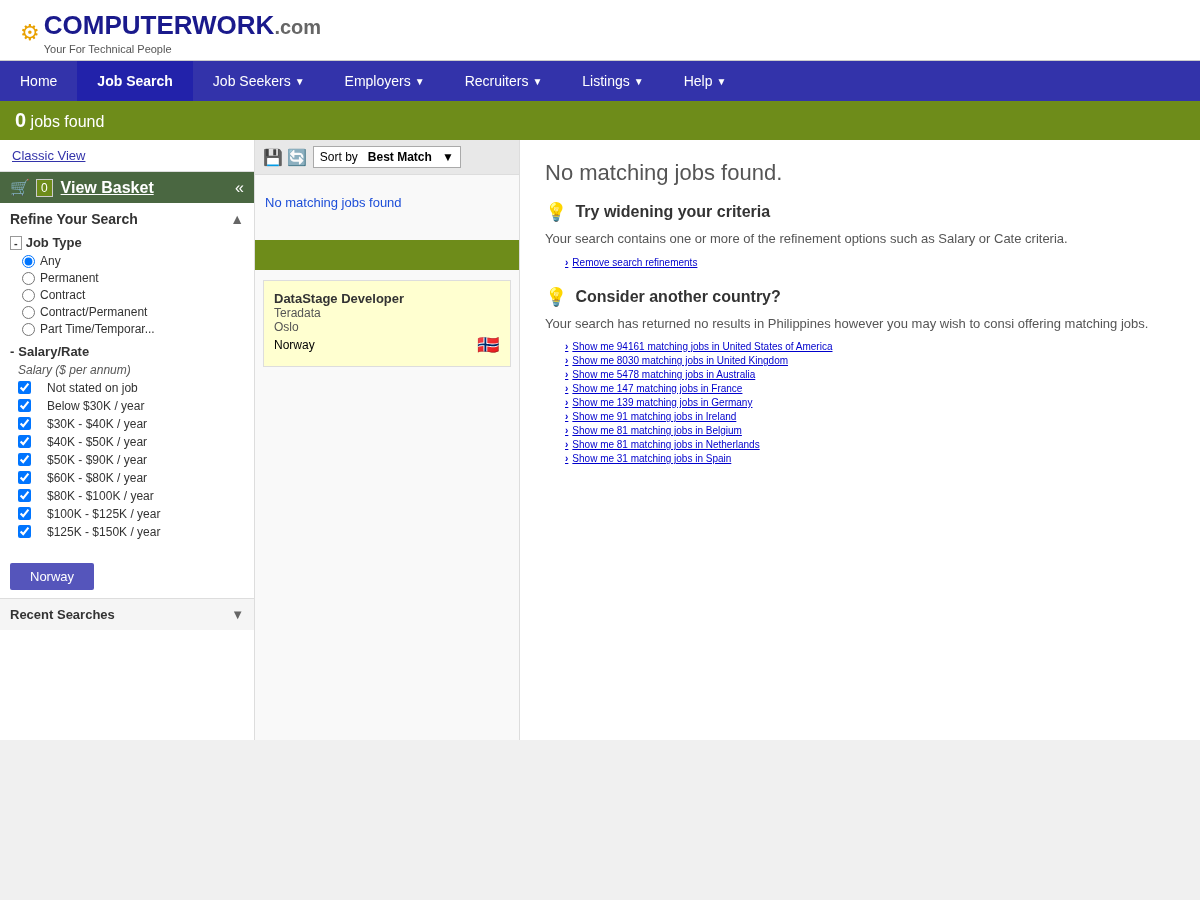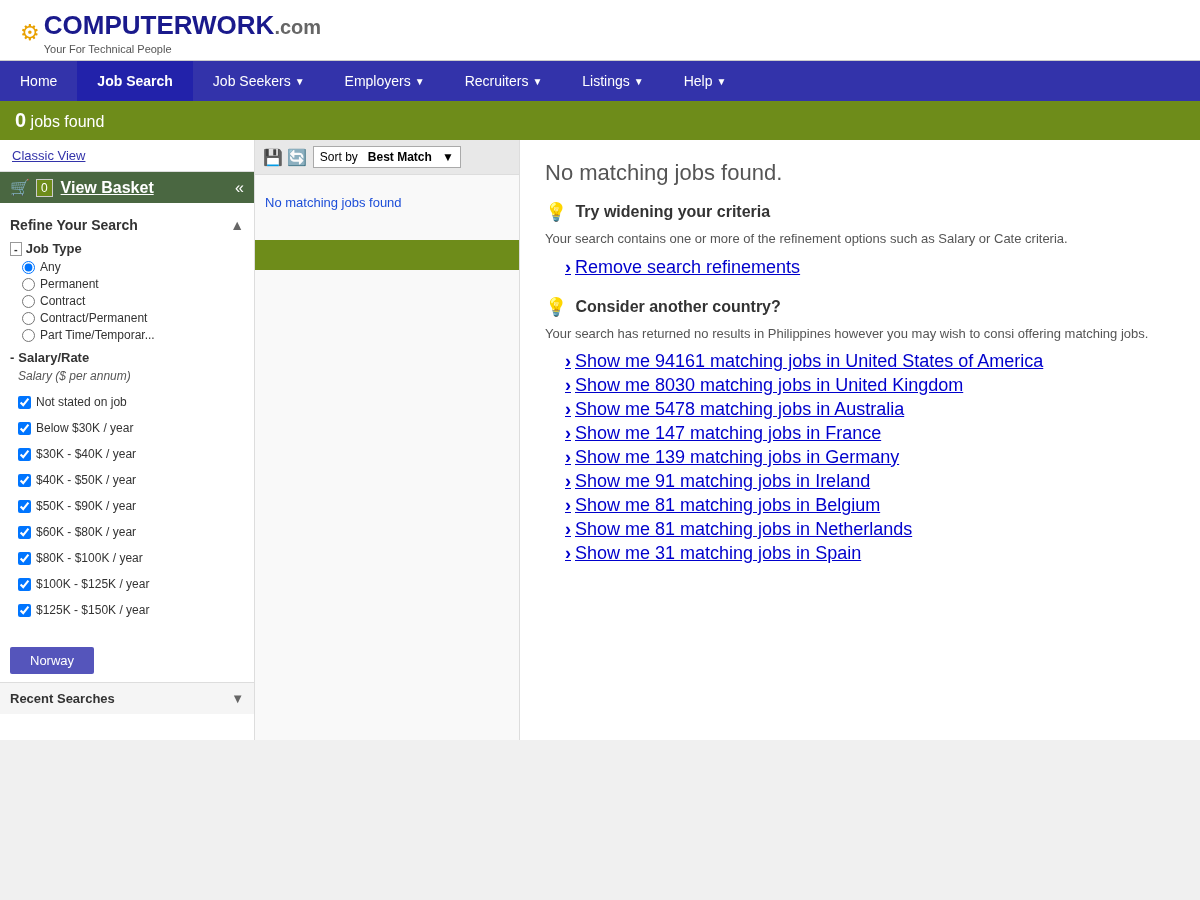--- a/index.html
+++ b/index.html
@@ -29,36 +29,36 @@
     #sidebar { width: 255px; min-width: 255px; background: white; border-right: 1px solid #ddd; padding: 0; }
 
     #classic-view-bar { padding: 8px 12px; border-bottom: 1px solid #ddd; }
     #classic-view-bar a { color: #3333aa; text-decoration: underline; font-size: 13px; cursor: pointer; }
 
     #view-basket-bar { background: #4a6741; color: white; padding: 6px 10px; display: flex; align-items: center; gap: 6px; cursor: pointer; }
     #view-basket-bar .basket-icon { font-size: 16px; }
     #view-basket-bar .basket-label { font-weight: bold; text-decoration: underline; font-size: 16px; flex: 1; }
     #view-basket-bar .basket-arrows { font-size: 16px; }
 
-    #refine-section { padding: 14px 10px; }
+    #refine-section { padding: 8px 10px; }
     #refine-header { display: flex; justify-content: space-between; align-items: center; margin-bottom: 8px; }
     #refine-title { font-weight: bold; font-size: 14px; color: #333; }
     #refine-collapse { color: #666; font-size: 14px; cursor: pointer; }
 
     .filter-group { margin-bottom: 8px; }
     .filter-group-header { display: flex; align-items: center; gap: 4px; font-weight: bold; font-size: 13px; color: #333; margin-bottom: 4px; }
     .filter-group-header .toggle { color: #333; cursor: pointer; font-size: 11px; border: 1px solid #999; padding: 0 3px; }
 
     .radio-item { display: flex; align-items: center; gap: 5px; margin: 3px 0 3px 12px; }
     .radio-item input[type="radio"] { margin: 0; }
     .radio-item label { font-size: 12px; color: #333; }
 
     .salary-label { font-size: 12px; color: #555; margin: 4px 0 4px 8px; font-style: italic; }
 
-    .checkbox-item { display: flex; align-items: center; gap: 5px; margin: 12px 0 2px 8px; }
+    .checkbox-item { display: flex; align-items: flex-start; gap: 16px; margin: 4px 0 2px 8px; }
     .checkbox-item input[type="checkbox"] { margin: 0; }
     .checkbox-item label { font-size: 12px; color: #333; }
 
     .salary-group-header { display: flex; align-items: center; gap: 4px; font-weight: bold; font-size: 13px; color: #333; margin-top: 8px; margin-bottom: 2px; }
 
     #refine-button-wrap { padding: 8px 10px; }
     #refine-btn { background: #5555bb; color: white; border: none; padding: 6px 20px; font-size: 13px; cursor: pointer; border-radius: 2px; }
 
     #recent-searches-bar { background: #f5f5f5; border-top: 1px solid #ddd; padding: 8px 10px; display: flex; justify-content: space-between; align-items: center; }
     #recent-searches-title { font-weight: bold; font-size: 13px; color: #333; }
@@ -89,21 +89,21 @@
     
     #right-panel { flex: 1; padding: 20px 25px; background: white; overflow-y: auto; }
 
     #no-match-title { font-size: 22px; color: #555; margin-bottom: 15px; }
 
     .suggestion-block { margin-bottom: 18px; }
     .suggestion-header { display: flex; align-items: center; gap: 8px; margin-bottom: 6px; }
     .bulb-icon { color: #e8c800; font-size: 18px; }
     .suggestion-title { font-size: 16px; font-weight: bold; color: #333; }
     .suggestion-text { font-size: 13px; color: #555; margin-bottom: 8px; line-height: 1.5; }
-    .suggestion-link { display: block; color: #0000cc; text-decoration: underline; font-size: 18px; margin: 3px 0 3px 20px; cursor: pointer; }
+    .suggestion-link { display: block; color: #0000cc; text-decoration: underline; font-size: 10px; margin: 3px 0 3px 20px; cursor: pointer; }
     .suggestion-link::before { content: '›'; margin-right: 4px; font-weight: bold; color: #0000cc; }
 
     a { color: #0000cc; }
 
     
     #sidebar { overflow-y: auto; }
   </style>
 </head>
 <body>
 
@@ -248,20 +248,29 @@
         <span>▼</span>
       </div>
     </div>
 
     <div id="center-content">
       <span>No matching jobs found</span>
     </div>
 
     <div id="center-bottom" style="background:#6e8c1a; height:30px; margin: 10px 0;"></div>
 
+    <div id="job-card">
+      <div class="job-title">DataStage Developer</div>
+      <div class="job-company">Teradata</div>
+      <div class="job-location">Oslo</div>
+      <div class="job-country">
+        <span>Norway</span>
+        <span style="font-size:18px;">🇳🇴</span>
+      </div>
+    </div>
   </div>
 
   <div id="right-panel">
     <h2 id="no-match-title" style="font-size:22px; color:#555; font-weight:normal; margin-bottom:15px;">No matching jobs found.</h2>
 
     <div class="suggestion-block">
       <div class="suggestion-header">
         <span class="bulb-icon">💡</span>
         <span class="suggestion-title">Try widening your criteria</span>
       </div>

